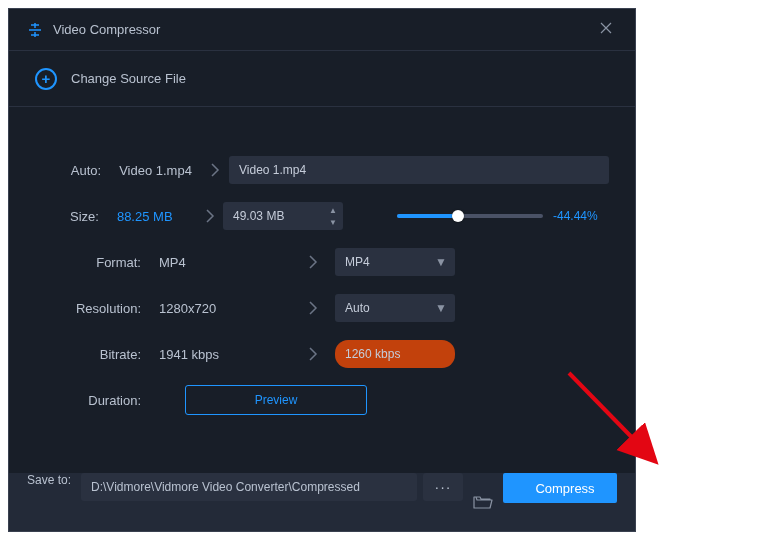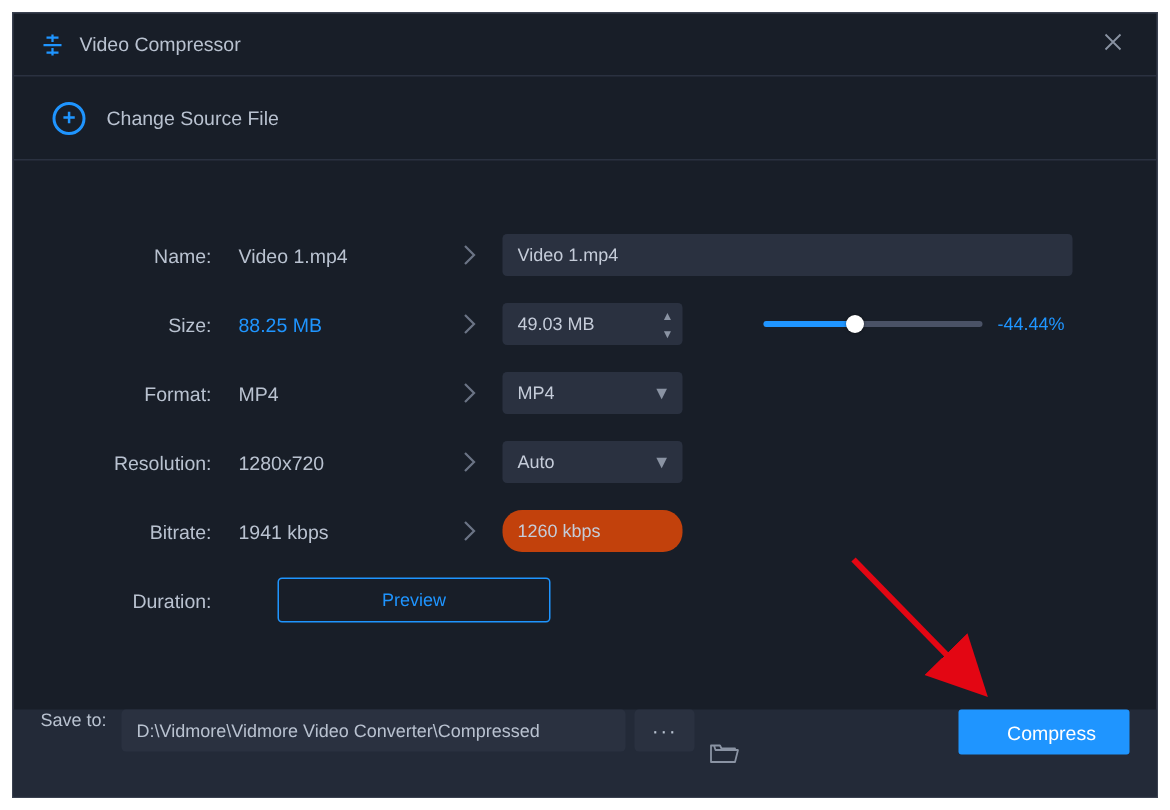--- a/index.html
+++ b/index.html
@@ -6,21 +6,21 @@
     body {
       width: 780px; height: 540px;
       font-family: "Segoe UI", Arial, sans-serif;
       font-size: 13px;
       background: #fff;
       overflow: hidden;
     }
     .window {
       position: absolute;
       left: 8px; top: 8px;
-      width: 764px; height: 524px;
+      width: 628px; height: 524px;
       background: #181e28;
       border: 1px solid #3a4150;
       display: flex;
       flex-direction: column;
     }
     
     .titlebar {
       height: 42px;
       display: flex; align-items: center;
       padding: 0 18px 0 18px;
@@ -223,21 +223,21 @@
   </div>
 
   <div class="change-source">
     <span class="plus-icon">+</span>
     <span class="label">Change Source File</span>
   </div>
 
   <div class="form-area">
 
     <div class="row">
-      <div class="lbl">Name:</div>
+      <div class="lbl">Auto:</div>
       <div class="val">Video 1.mp4</div>
       <div class="chev">
         <svg width="10" height="16" viewBox="0 0 10 16">
             <path d="M2 2 L8 8 L2 14" stroke="#6b7485" stroke-width="1.5" fill="none"></path>
           </svg>
       </div>
       <div class="input-cell">
         <input class="txt-input wide" value="Video 1.mp4" style="">
       </div>
     </div>

